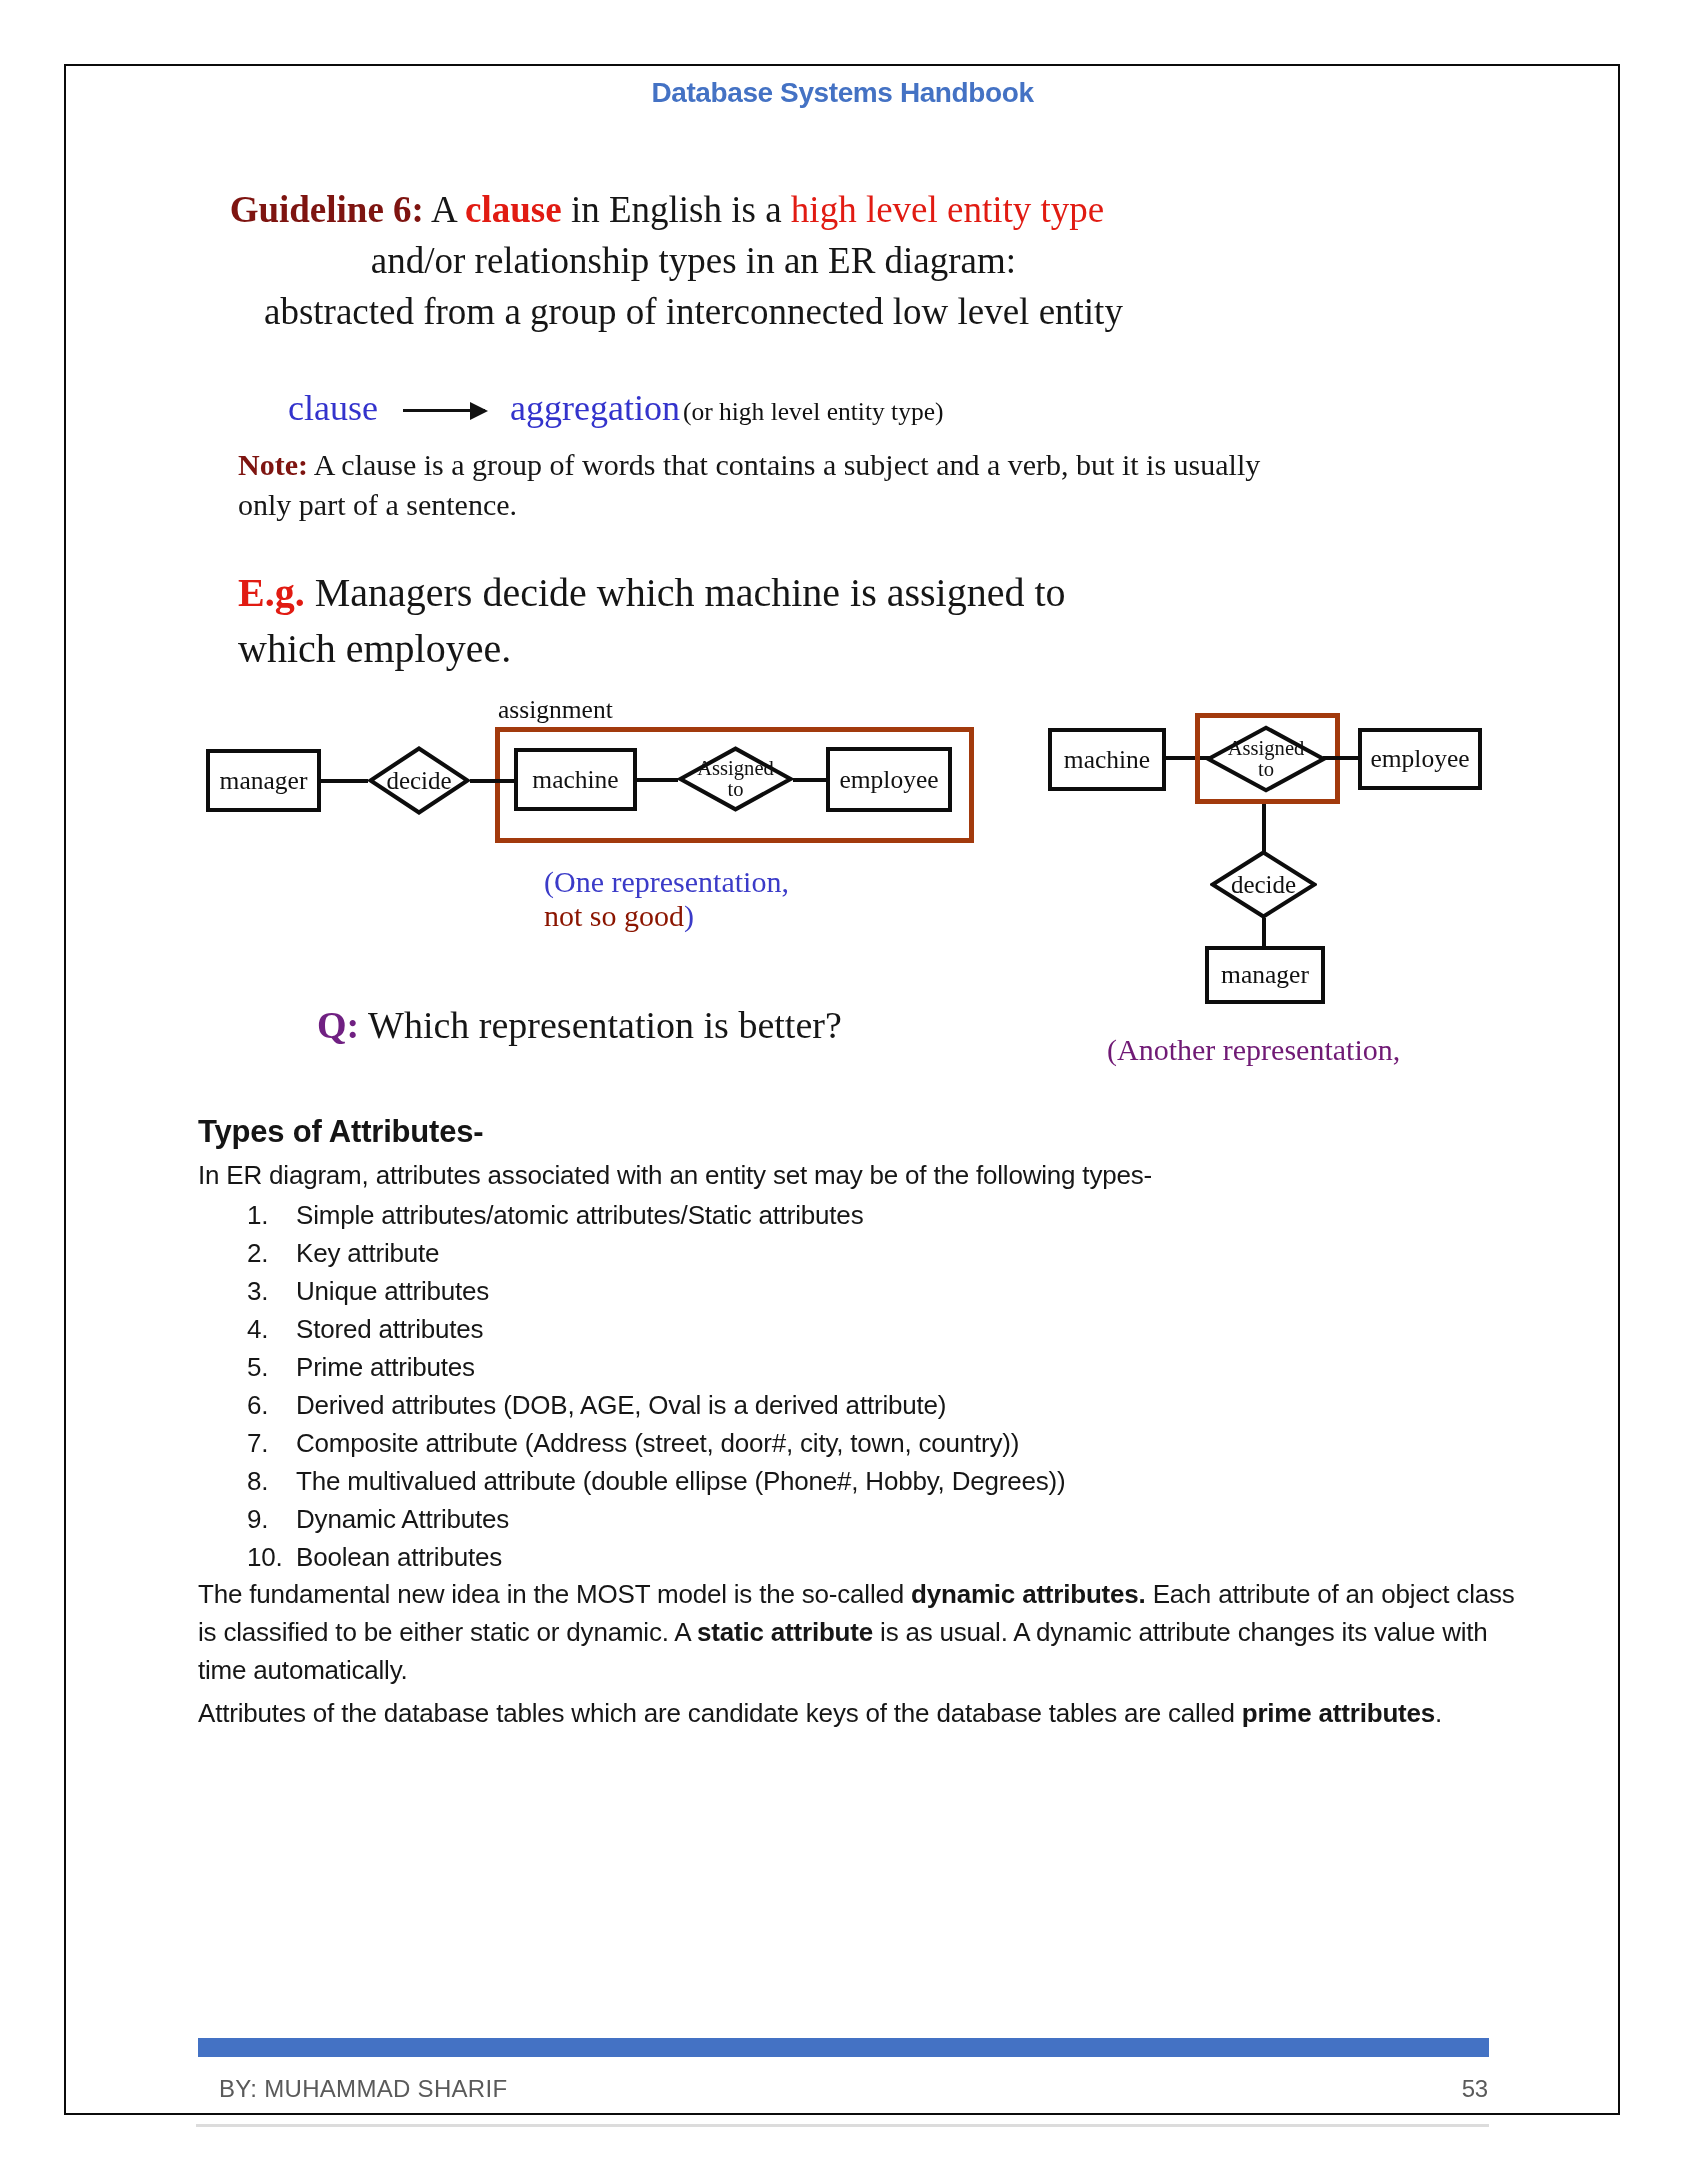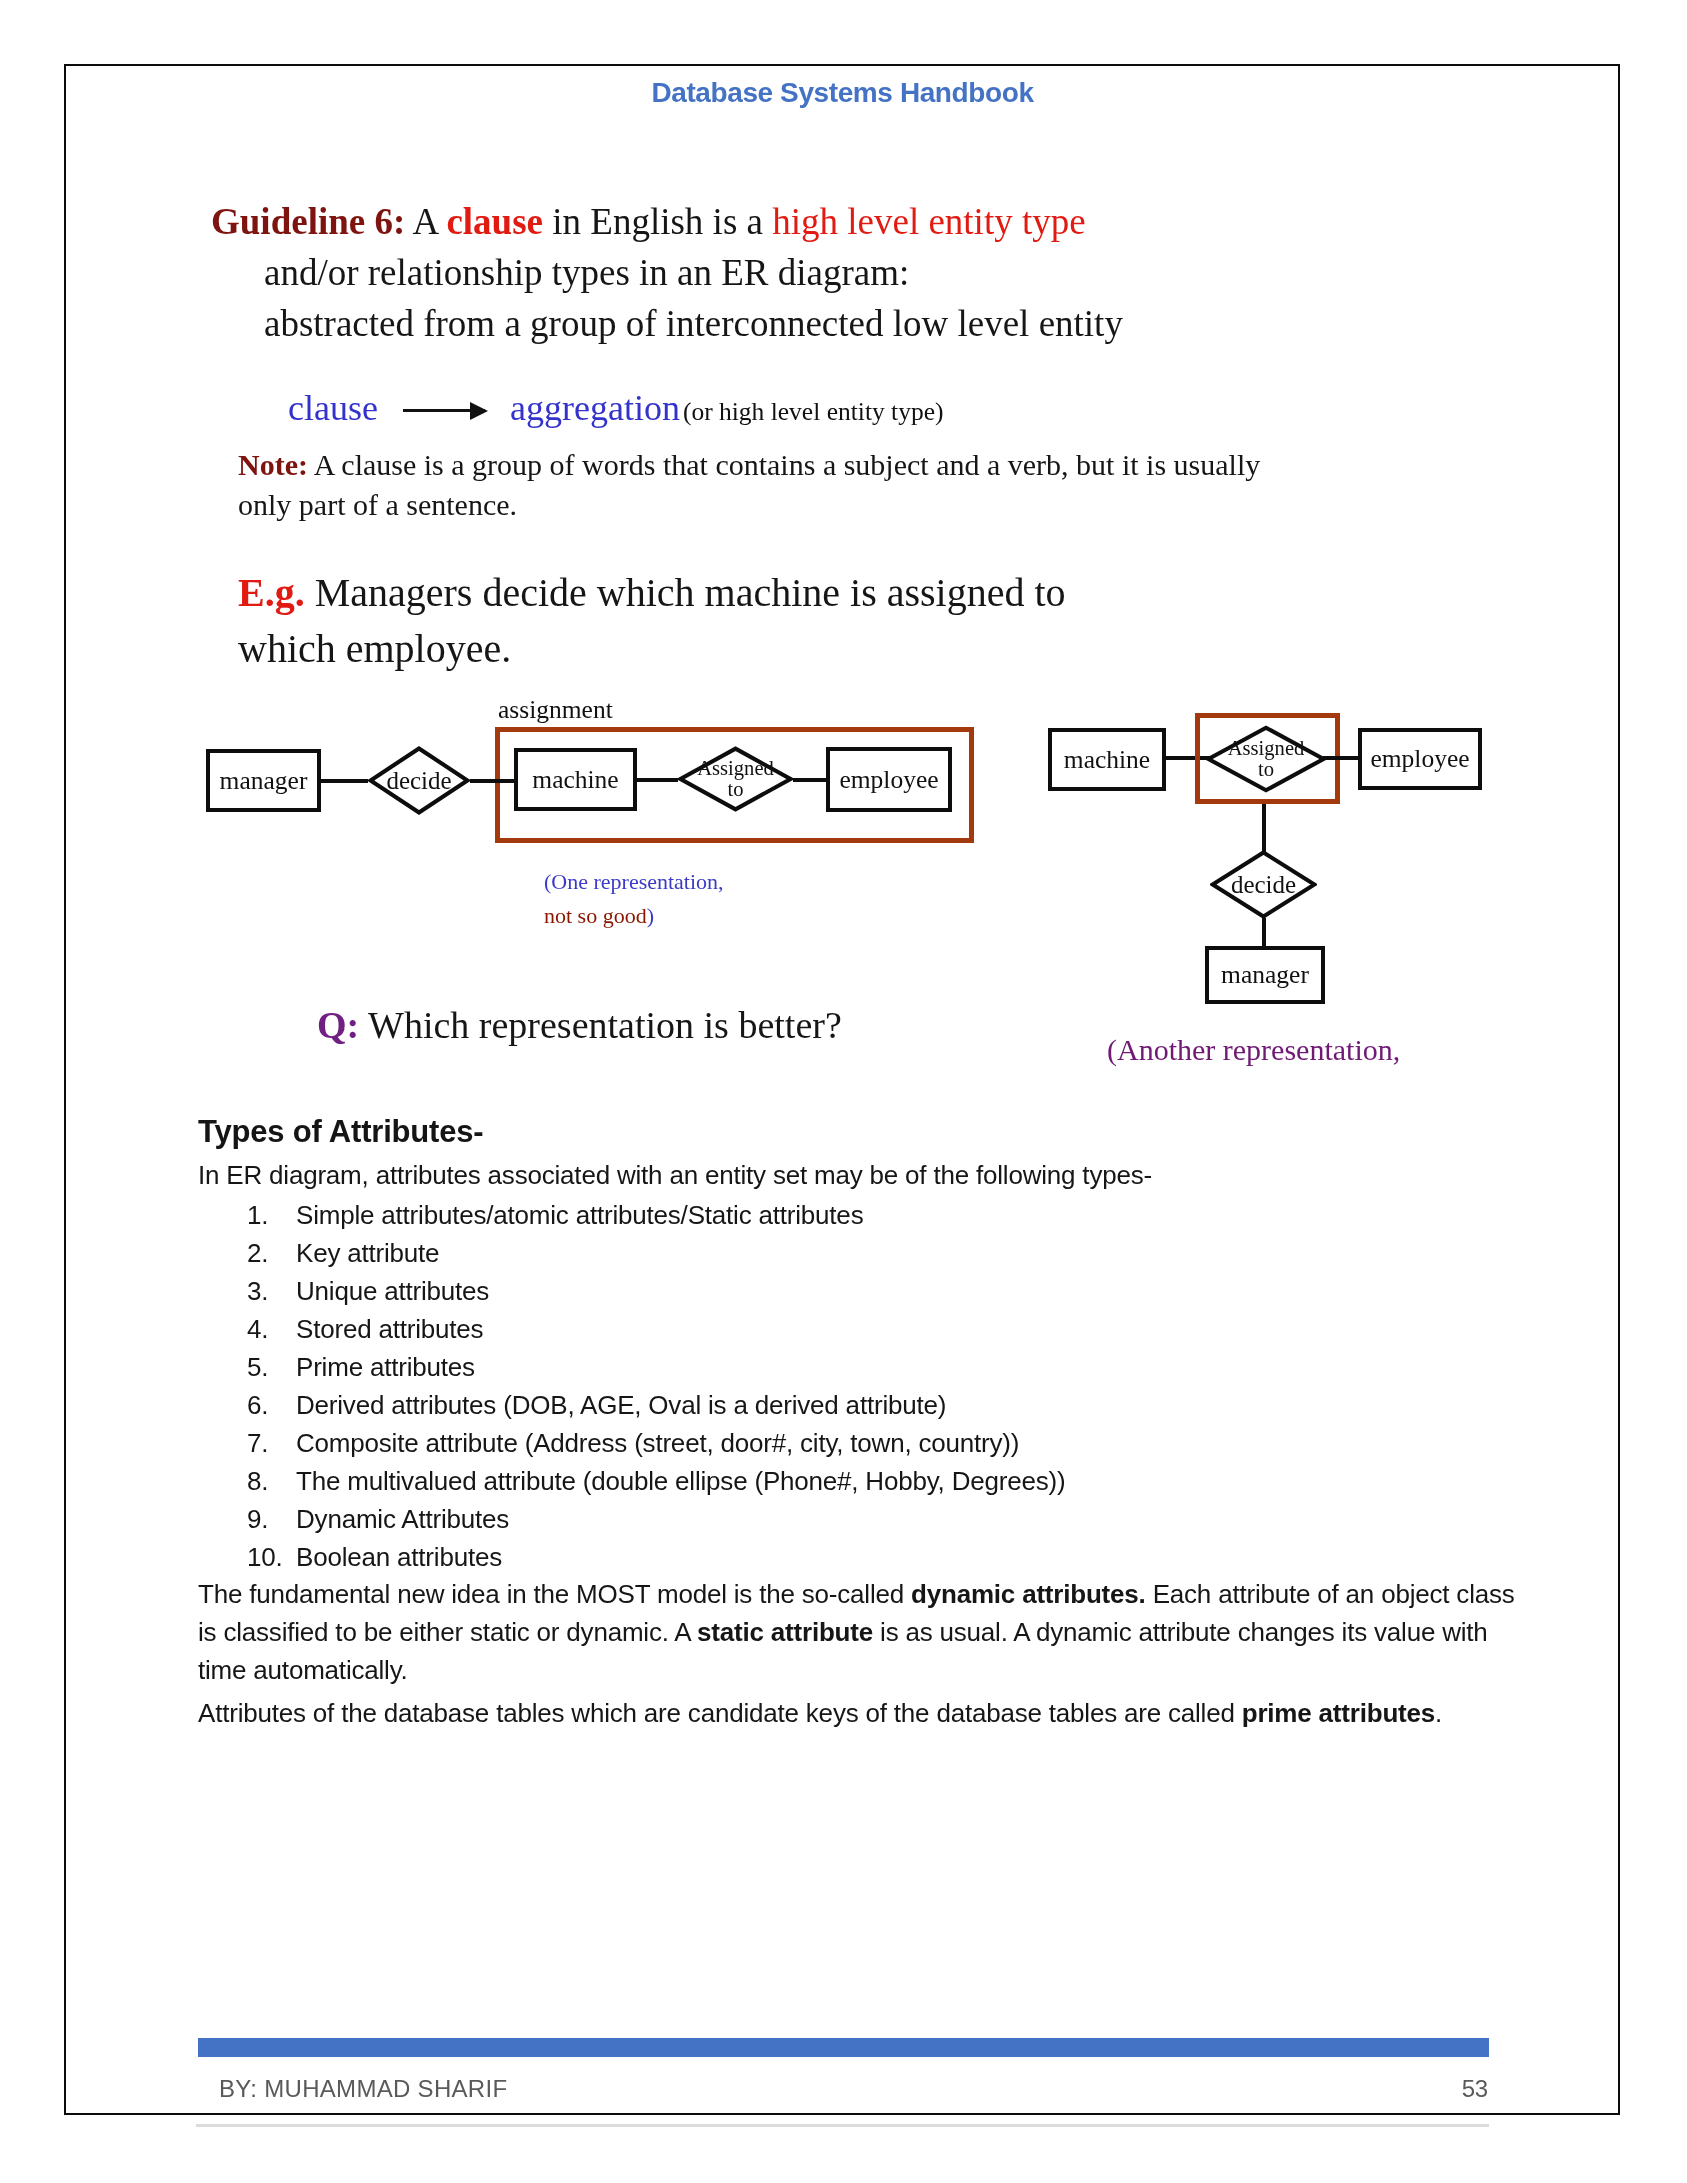--- a/index.html
+++ b/index.html
@@ -19,21 +19,21 @@
 
   .header-title {
     position: absolute; top: 77px; left: 0; width: 1685px;
     text-align: center;
     font-family: "Liberation Sans", sans-serif;
     font-weight: bold; font-size: 28px; color: #4472c4;
     letter-spacing: -0.4px;
   }
 
   
-  .guideline { position: absolute; left: 211px; top: 196px; font-size: 37px; line-height: 51px; }
+  .guideline { position: absolute; left: 211px; top: 184px; font-size: 37px; line-height: 51px; text-align: center; }
   .guideline .cont { margin-left: 53px; }
   .maroon { color: #7e1410; font-weight: bold; }
   .red-bold { color: #e11b12; font-weight: bold; }
   .red { color: #e11b12; }
 
   
   .mapping { position: absolute; left: 288px; top: 381px; display: flex; align-items: center; height: 53px; }
   .map-word { font-size: 36px; color: #3333cc; }
   .map-arrow { width: 82px; height: 3.3px; background: #111; position: relative; margin: 6.6px 25px 0 25px; }
   .map-arrow::after {
@@ -53,21 +53,21 @@
   }
   .brown-box { position: absolute; border: 5.8px solid #a23a0d; background: transparent; }
   .hline, .vline { position: absolute; background: #0d0d0d; }
   .diamond { position: absolute; }
   .diamond svg { position: absolute; left: 0; top: 0; }
   .dlabel {
     position: absolute; inset: 0; display: flex; align-items: center; justify-content: center;
     text-align: center; font-size: 22px; line-height: 1.02; color: #111; white-space: pre-line;
   }
   .fig-label { position: absolute; font-size: 25.5px; color: #111; }
-  .caption-one { position: absolute; left: 544px; top: 865px; font-size: 22px; line-height: 34px; color: #3b3bc8; }
+  .caption-one { position: absolute; left: 544px; top: 865px; font-size: 30px; line-height: 34px; color: #3b3bc8; }
   .cap-red { color: #8b1500; }
   .caption-another { position: absolute; left: 1107px; top: 1033px; font-size: 30px; color: #701a75; }
 
   .question { position: absolute; left: 317px; top: 1003px; font-size: 38px; }
   .q-label { color: #702082; font-weight: bold; }
 
   
   .sans { font-family: "Liberation Sans", sans-serif; letter-spacing: -0.2px; }
   .types-heading { position: absolute; left: 198px; top: 1114px; font-size: 31px; font-weight: bold; color: #151515; }
   .types-intro { position: absolute; left: 198px; top: 1160px; font-size: 26px; color: #161616; }

